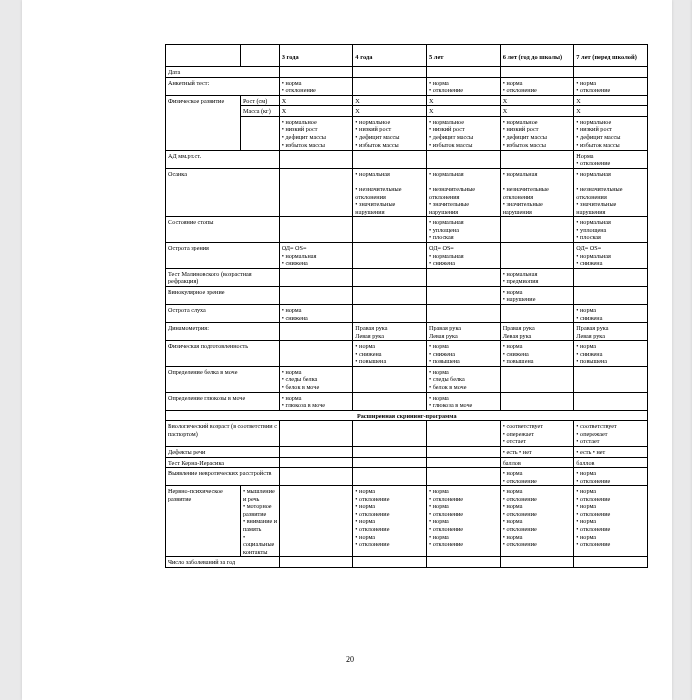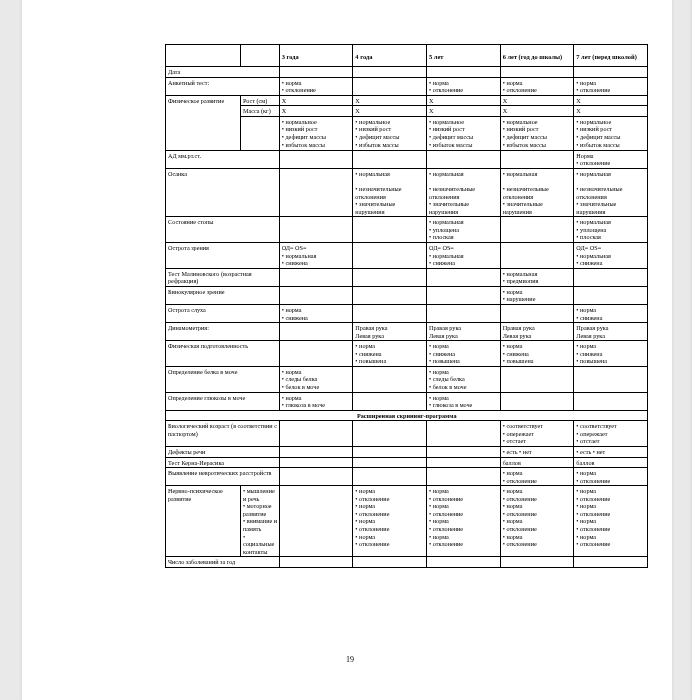--- a/index.html
+++ b/index.html
@@ -411,15 +411,15 @@
         <td colspan="2">Число заболеваний за год</td>
         <td></td>
         <td></td>
         <td></td>
         <td></td>
         <td></td>
       </tr>
     </tbody>
   </table>
 
-  <div class="pagenum">19</div>
+  <div class="pagenum">20</div>
 
 </div>
 
 </body></html>

